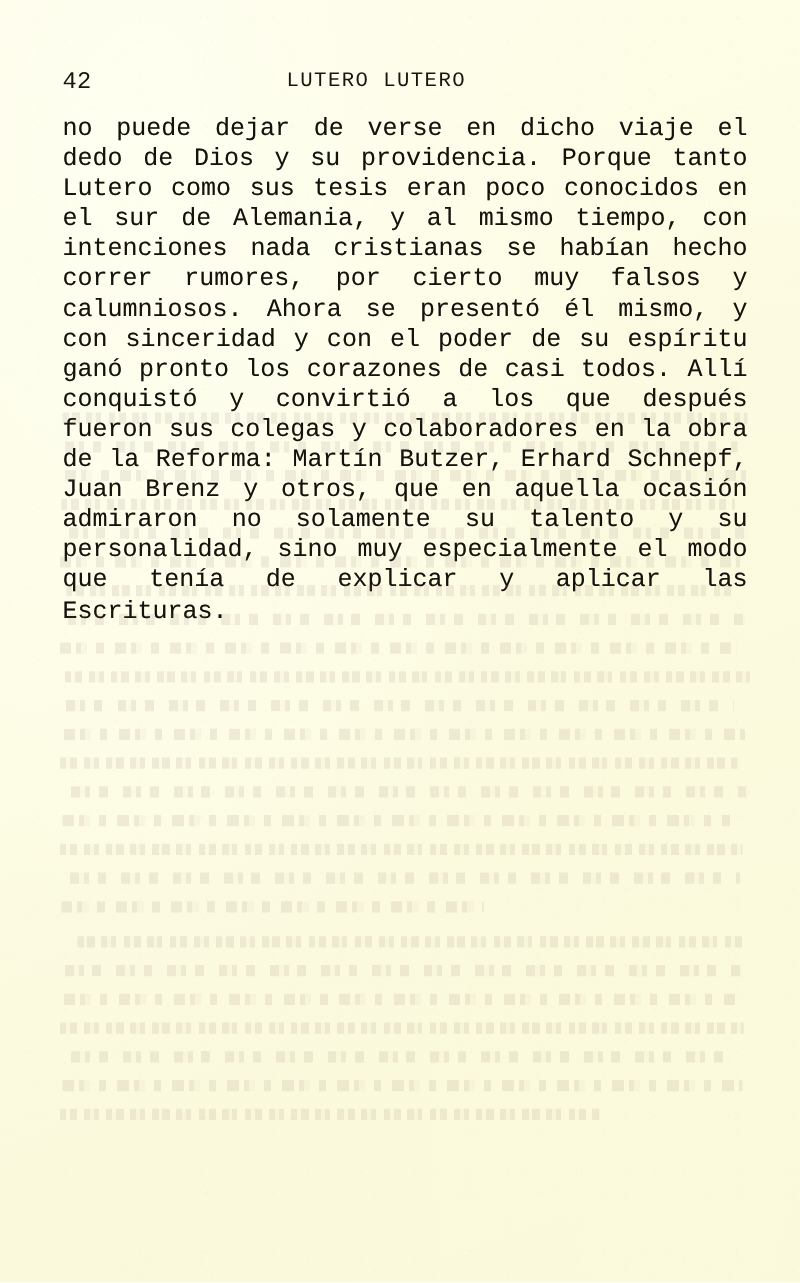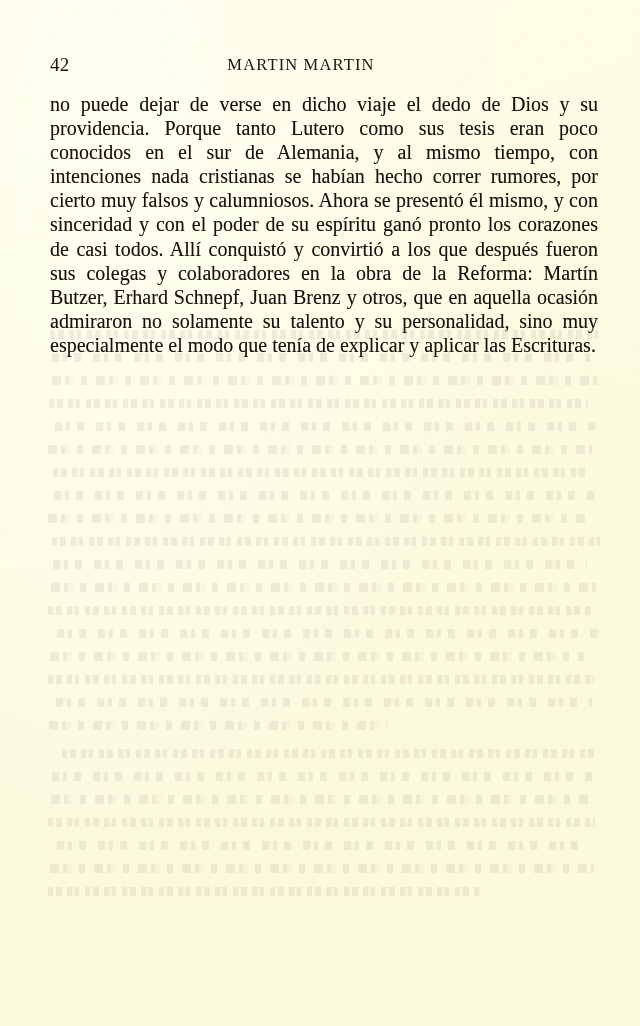--- a/index.html
+++ b/index.html
@@ -12,21 +12,21 @@
   .page {
     position: relative;
     width: 640px;
     height: 1026px;
     overflow: hidden;
     background: #fdfce4;
     background-image:
       radial-gradient(ellipse at 18% 12%, #fffff0 0%, rgba(255,255,240,0) 55%),
       radial-gradient(ellipse at 85% 88%, #fbfadd 0%, rgba(251,250,221,0) 60%),
       linear-gradient(160deg, #fefde8 0%, #fcfbe1 48%, #faf8d9 100%);
-    font-family: Liberation Serif, serif;
+    font-family: Liberation Mono, monospace;
     color: #1a1612;
     -webkit-font-smoothing: antialiased;
   }
 
   
   .running-head {
     position: absolute;
     top: 52px;
     left: 50px;
     width: 548px;
@@ -156,21 +156,21 @@
     background-size: 53px 47px, 67px 61px, 43px 71px, 59px 43px, 71px 53px;
   }
 </style>
 </head>
 <body>
 
 <div class="page">
 
   <div class="running-head">
     <span class="folio">42</span>
-    <span class="head-title">MARTIN MARTIN</span>
+    <span class="head-title">LUTERO LUTERO</span>
   </div>
 
   <div class="body-text">
     <p>no puede dejar de verse en dicho viaje el dedo de Dios y su providencia. Porque tanto Lutero como sus tesis eran poco conocidos en el sur de Alemania, y al mismo tiempo, con intenciones nada cristianas se habían hecho correr rumores, por cierto muy falsos y calumniosos. Ahora se presentó él mismo, y con sinceridad y con el poder de su espíritu ganó pronto los corazones de casi todos. Allí conquistó y convirtió a los que después fueron sus colegas y colaboradores en la obra de la Reforma: Martín Butzer, Erhard Schnepf, Juan Brenz y otros, que en aquella ocasión admiraron no solamente su talento y su personalidad, sino muy especialmente el modo que tenía de explicar y aplicar las Escrituras.</p>
   </div>
 
   <div class="bleed">
       <div class="bleed-line" style="top: 0px; left: 2px; width: 548px;"></div>
       <div class="bleed-line v2" style="top: 23px; left: 0px; width: 542px;"></div>
       <div class="bleed-line v3" style="top: 46px; left: 4px; width: 545px;"></div>

